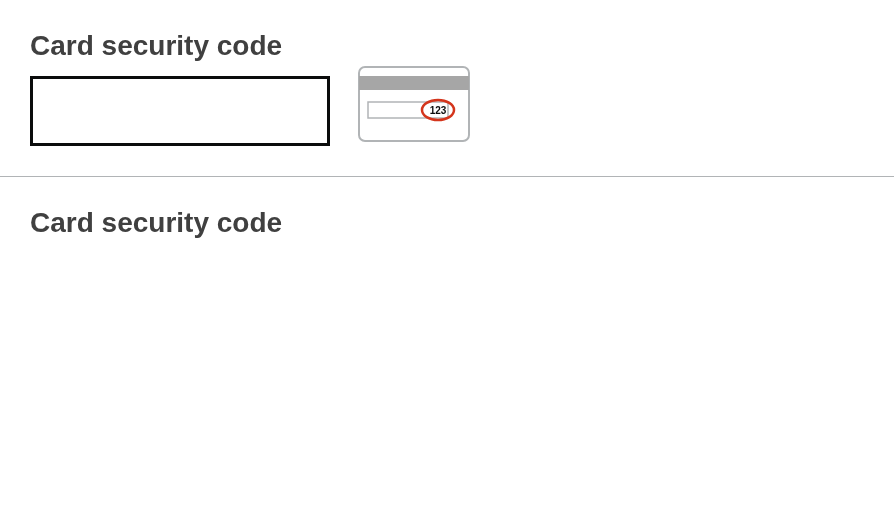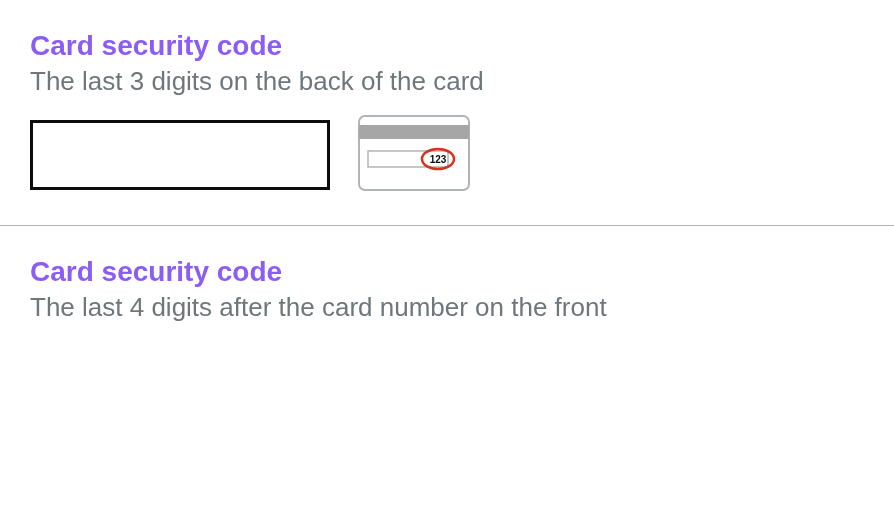--- a/index.html
+++ b/index.html
@@ -17,64 +17,62 @@
       padding: 30px 30px 30px 30px;
     }
     .divider {
       border: none;
       border-top: 1px solid #b1b4b6;
       margin: 0;
     }
     .label {
       font-size: 28px;
       font-weight: 700;
-      color: #8b5cf6;
+      color: #404040;
       margin-bottom: 4px;
     }
     .hint {
       font-size: 26px;
       font-weight: 400;
       color: #6f777b;
       margin-bottom: 18px;
     }
     .input-row {
       display: flex;
-      align-items: center;
+      align-items: flex-end;
       gap: 28px;
     }
     .text-input {
       border: 3px solid #0b0c0c;
       height: 70px;
       width: 300px;
       font-size: 24px;
       padding: 0 10px;
       outline: none;
     }
     .card-illustration {
       flex-shrink: 0;
     }
   </style>
 </head>
 <body>
 
 <div class="section">
   <div class="label">Card security code</div>
-  <div class="hint">The last 3 digits on the back of the card</div>
   <div class="input-row">
     <input type="text" class="text-input" value="" style="">
     <div class="card-illustration">
       <svg width="112" height="76" viewBox="0 0 112 76">
         <rect x="1" y="1" width="110" height="74" rx="6" ry="6" fill="#fff" stroke="#b1b4b6" stroke-width="2"></rect>
         <rect x="1" y="10" width="110" height="14" fill="#a6a6a6"></rect>
         <rect x="10" y="36" width="80" height="16" fill="#fff" stroke="#b1b4b6" stroke-width="1.5"></rect>
         <ellipse cx="80" cy="44" rx="16" ry="10" fill="none" stroke="#d4351c" stroke-width="2.5"></ellipse>
         <text x="80" y="44" font-family="Arial" font-size="10" font-weight="700" fill="#0b0c0c" text-anchor="middle" dominant-baseline="central">123</text>
       </svg>
     </div>
   </div>
 </div>
 
 <hr class="divider">
 
 <div class="section">
   <div class="label">Card security code</div>
-  <div class="hint">The last 4 digits after the card number on the front</div>
 </div>
 
 </body></html>

